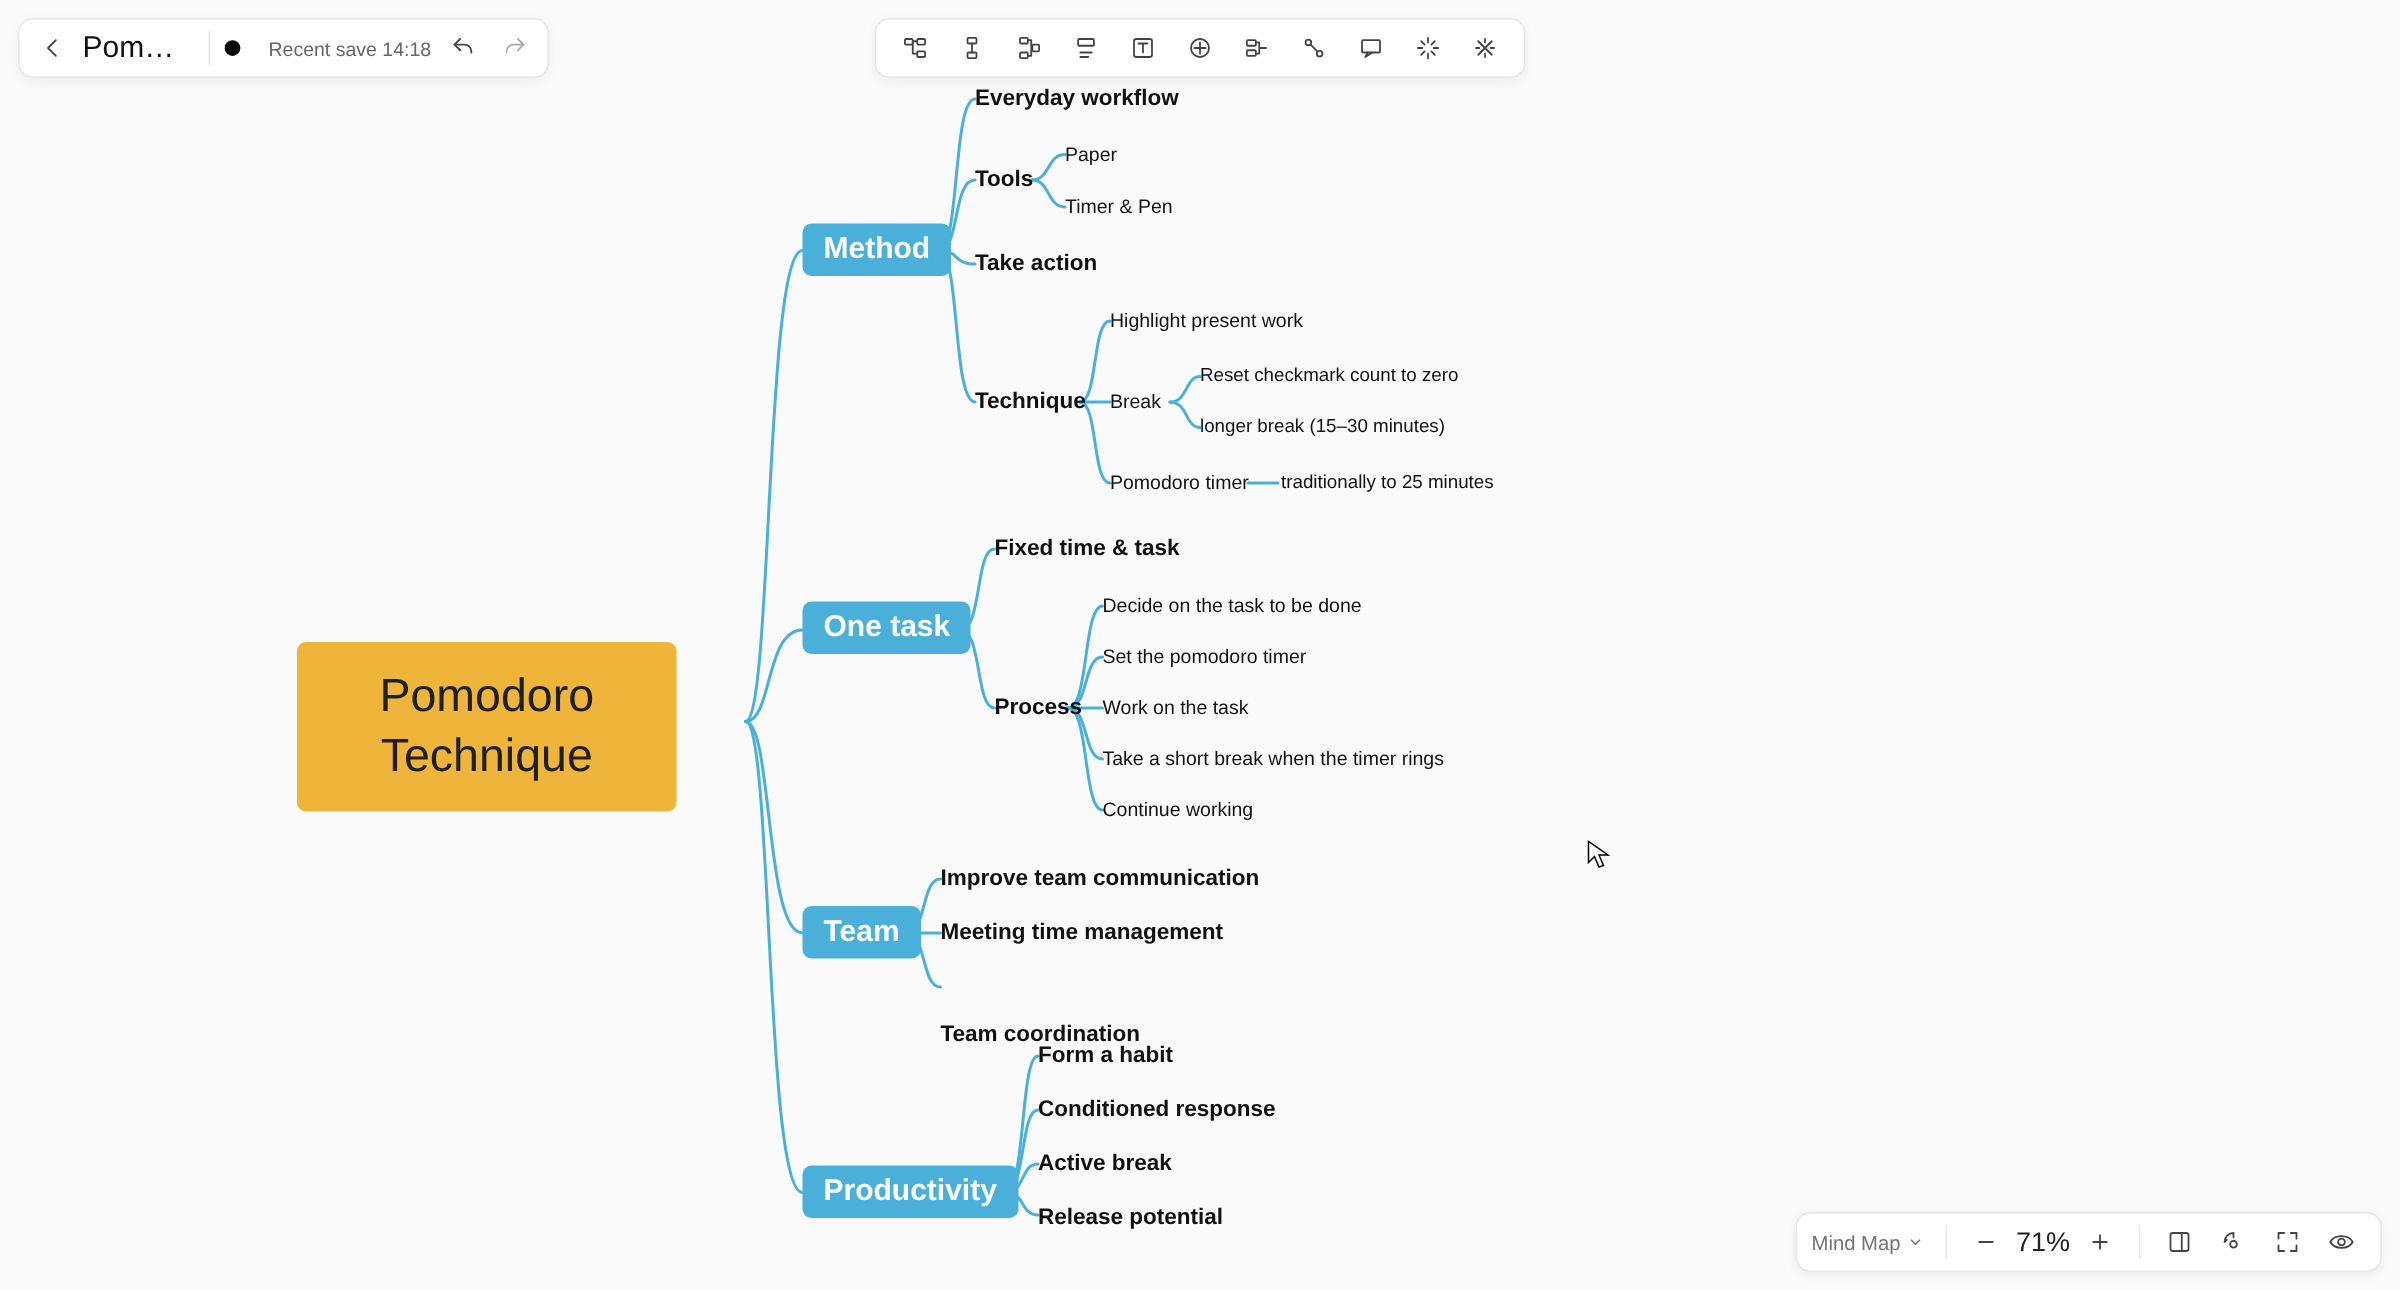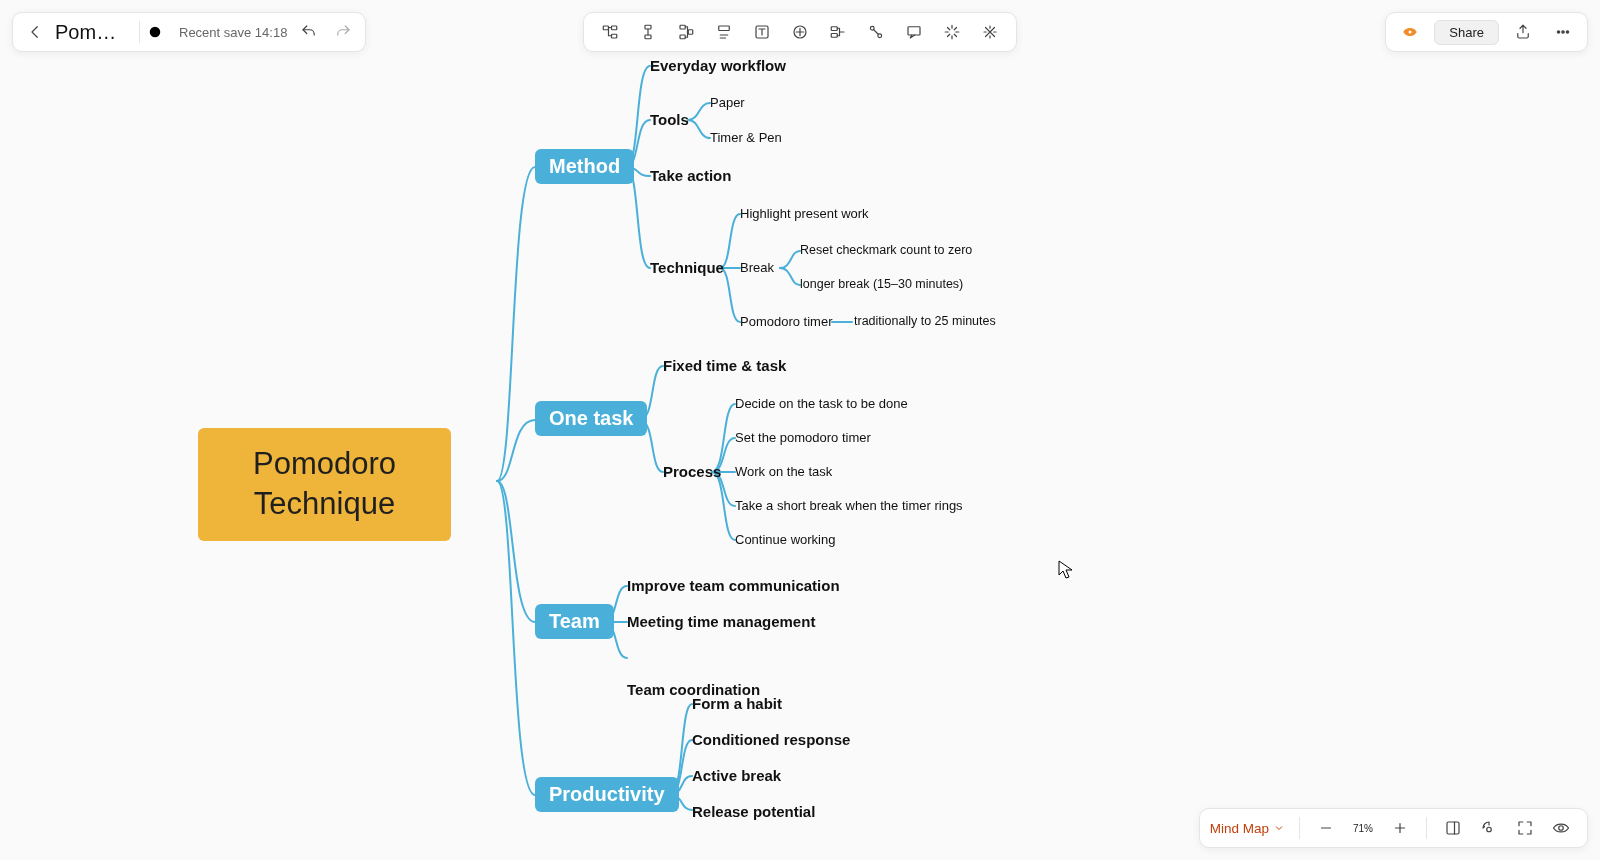--- a/index.html
+++ b/index.html
@@ -63,22 +63,22 @@
   
   #top-right{top:12px;right:12px;gap:8px;padding:0 8px;}
   #top-right .share-btn{
     background:var(--share-bg);border:1px solid var(--share-border);
     border-radius:6px;padding:4px 14px;font-size:13px;cursor:pointer;color:#222;
   }
   #top-right .logo-icon svg{stroke:#f08c2a;fill:#f08c2a;}
 
   
   #bottom-right{bottom:12px;right:12px;gap:4px;padding:0 10px;}
-  #bottom-right .mode{font-size:13.5px;color:#c2410c;display:flex;align-items:center;gap:4px;cursor:pointer;margin-right:4px;}
-  #bottom-right .zoom-val{font-size:10px;color:#222;min-width:34px;text-align:center;}
+  #bottom-right .mode{font-size:13.5px;color:#737373;display:flex;align-items:center;gap:4px;cursor:pointer;margin-right:4px;}
+  #bottom-right .zoom-val{font-size:18px;color:#222;min-width:34px;text-align:center;}
 
   
   .canvas{position:absolute;inset:0;}
   .node{position:absolute;white-space:nowrap;}
   .root{
     background:var(--root-bg);color:var(--root-text);
     font-size:31px;font-weight:500;line-height:1.3;
     padding:16px 32px;border-radius:6px;text-align:center;
   }
   .branch{
@@ -292,44 +292,20 @@
         </svg>
     </div>
     <div class="icon-btn">
       <svg viewBox="0 0 24 24">
           <path d="M6 6l12 12M18 6L6 18"></path>
           <path d="M4 12h3M17 12h3M12 4v3M12 17v3"></path>
         </svg>
     </div>
   </div>
 
-  <div id="top-right" class="panel">
-    <div class="icon-btn logo-icon">
-      <svg viewBox="0 0 24 24">
-          <path d="M4 12c3-6 13-6 16 0-3 6-13 6-16 0z" fill="#f08c2a" stroke="#f08c2a"></path>
-          <circle cx="12" cy="12" r="2" fill="#fff" stroke="none"></circle>
-        </svg>
-    </div>
-    <div class="share-btn">
-      <span>Share</span>
-    </div>
-    <div class="icon-btn">
-      <svg viewBox="0 0 24 24">
-          <path d="M12 3v10M8 7l4-4 4 4"></path>
-          <path d="M5 14v4a2 2 0 002 2h10a2 2 0 002-2v-4"></path>
-        </svg>
-    </div>
-    <div class="icon-btn">
-      <svg viewBox="0 0 24 24">
-          <circle cx="6" cy="12" r="1.6" fill="currentColor"></circle>
-          <circle cx="12" cy="12" r="1.6" fill="currentColor"></circle>
-          <circle cx="18" cy="12" r="1.6" fill="currentColor"></circle>
-        </svg>
-    </div>
-  </div>
 
   <div id="bottom-right" class="panel">
     <div class="mode">
       <span>Mind Map</span>
       <svg viewBox="0 0 24 24" width="12" height="12">
           <path d="M6 9l6 6 6-6" fill="none" stroke="currentColor" stroke-width="2"></path>
         </svg>
     </div>
     <div class="sep"></div>
     <div class="icon-btn">

